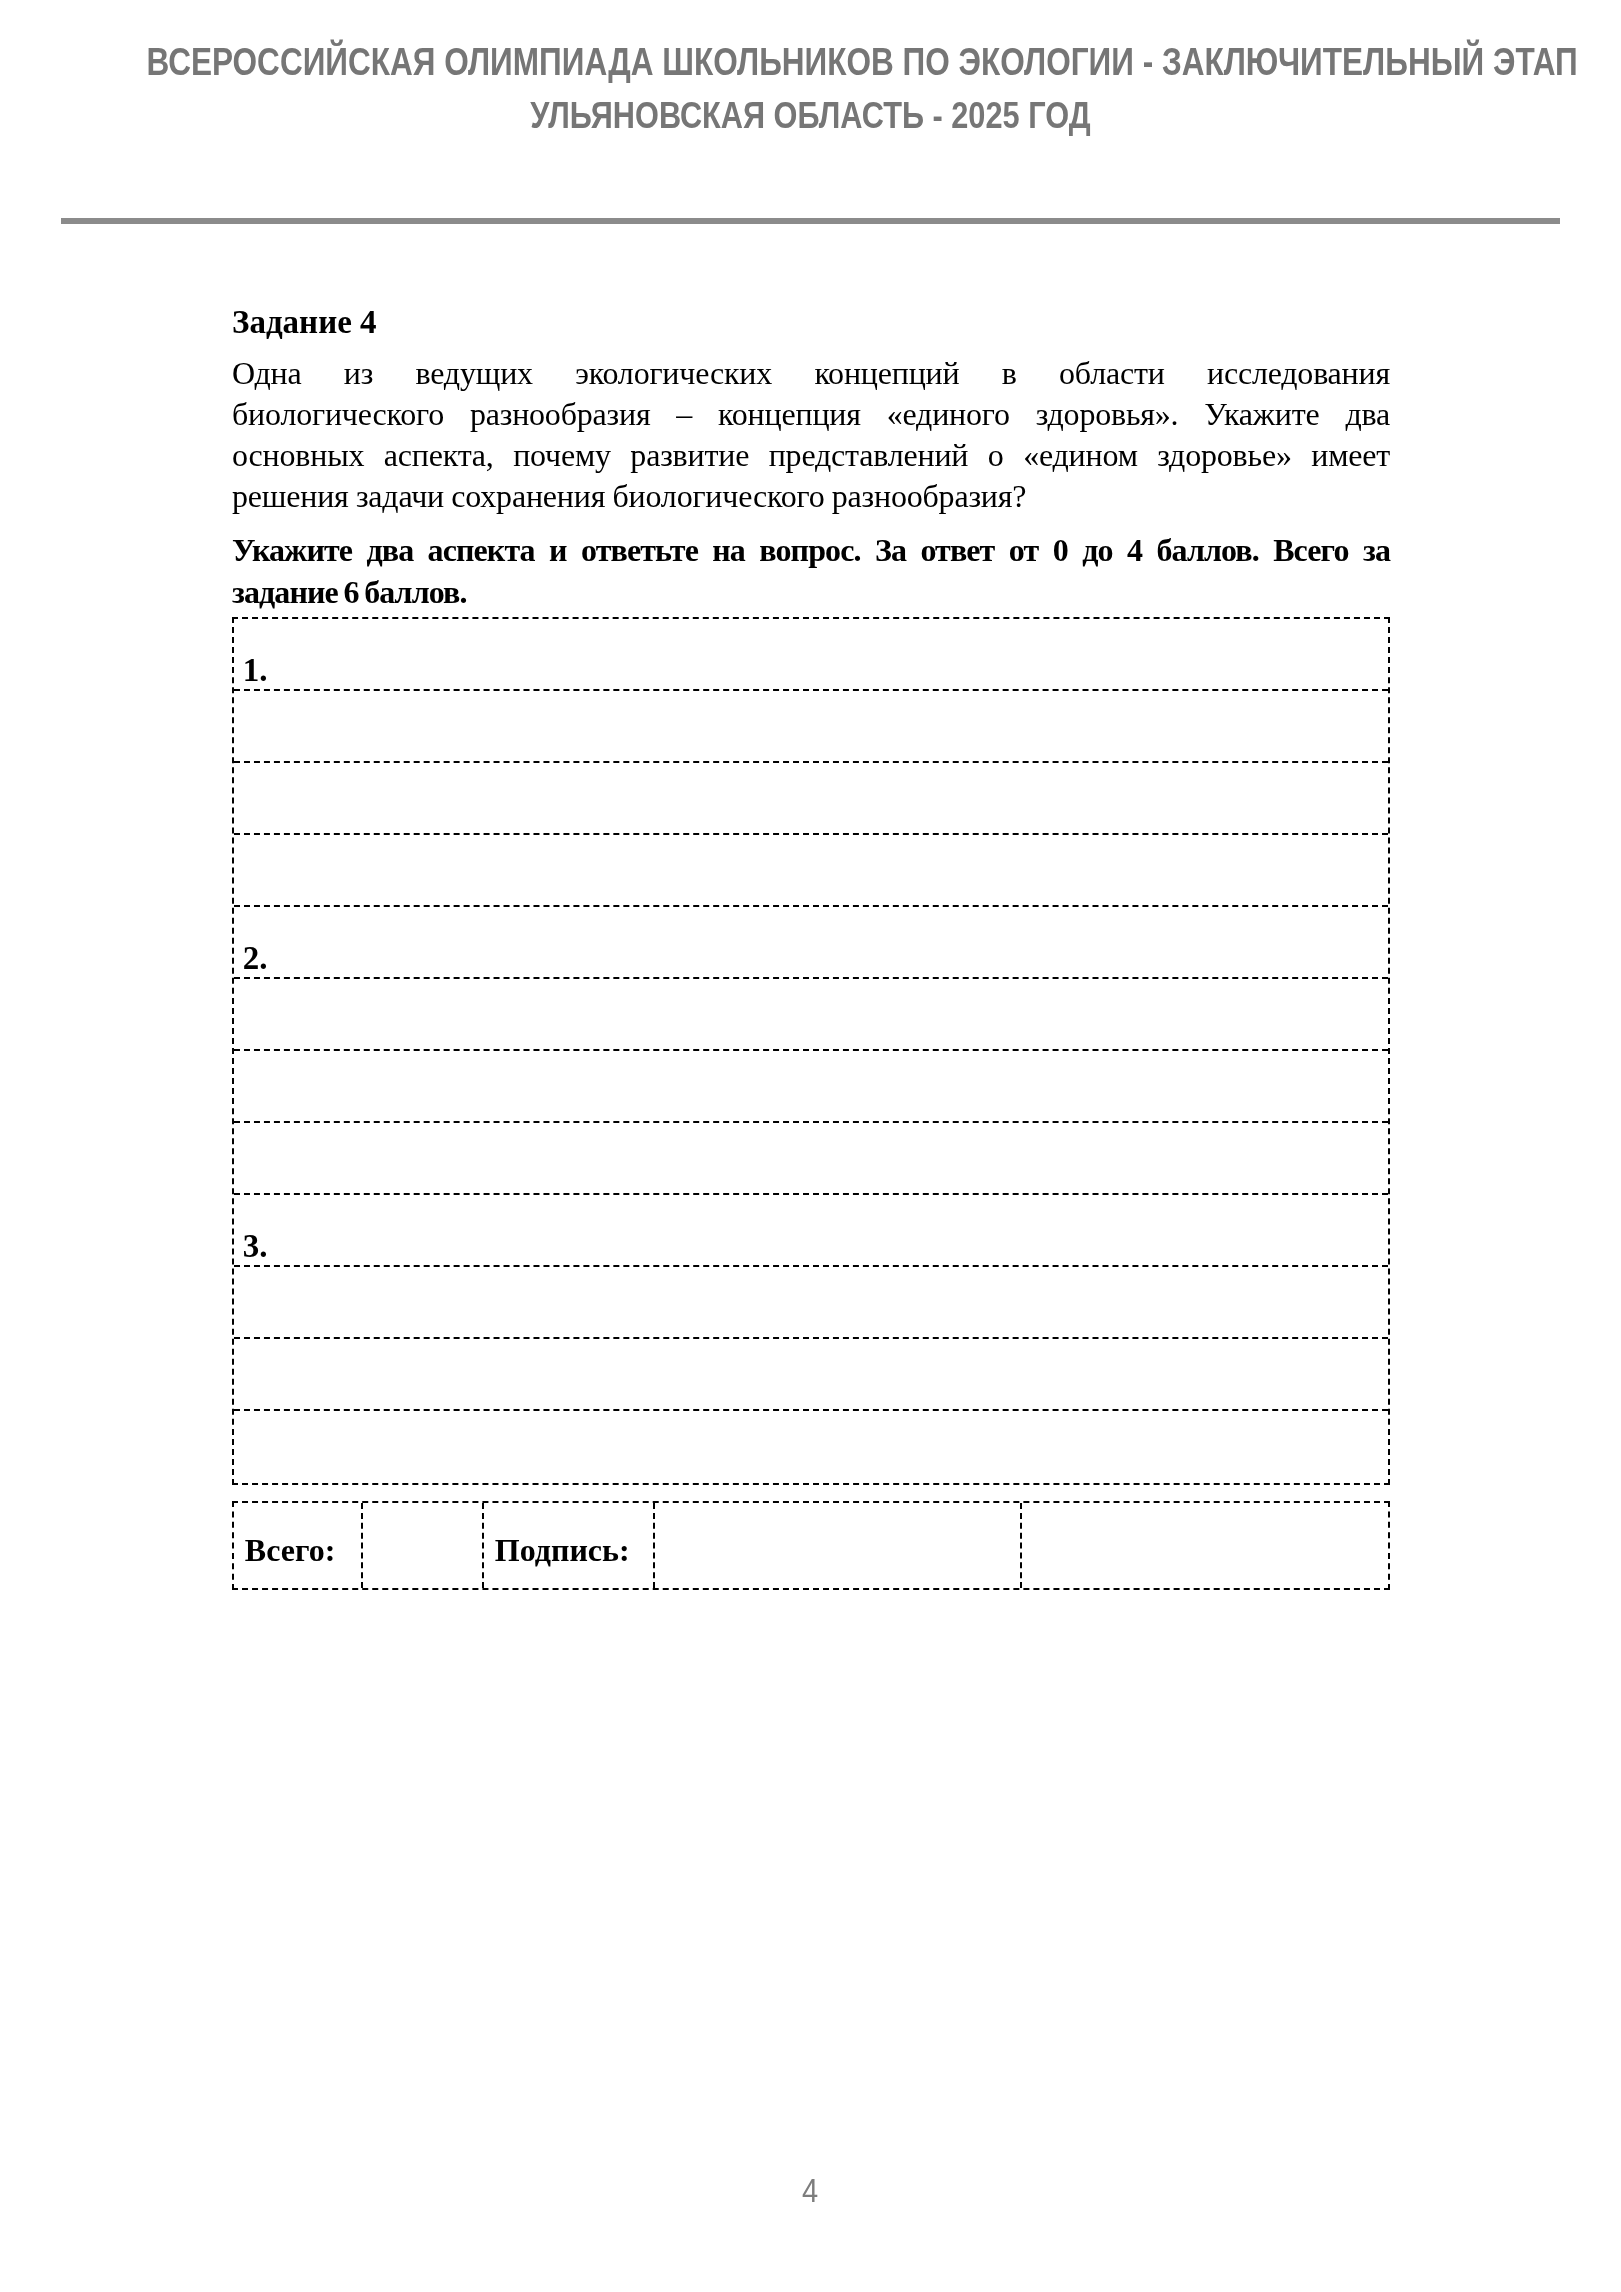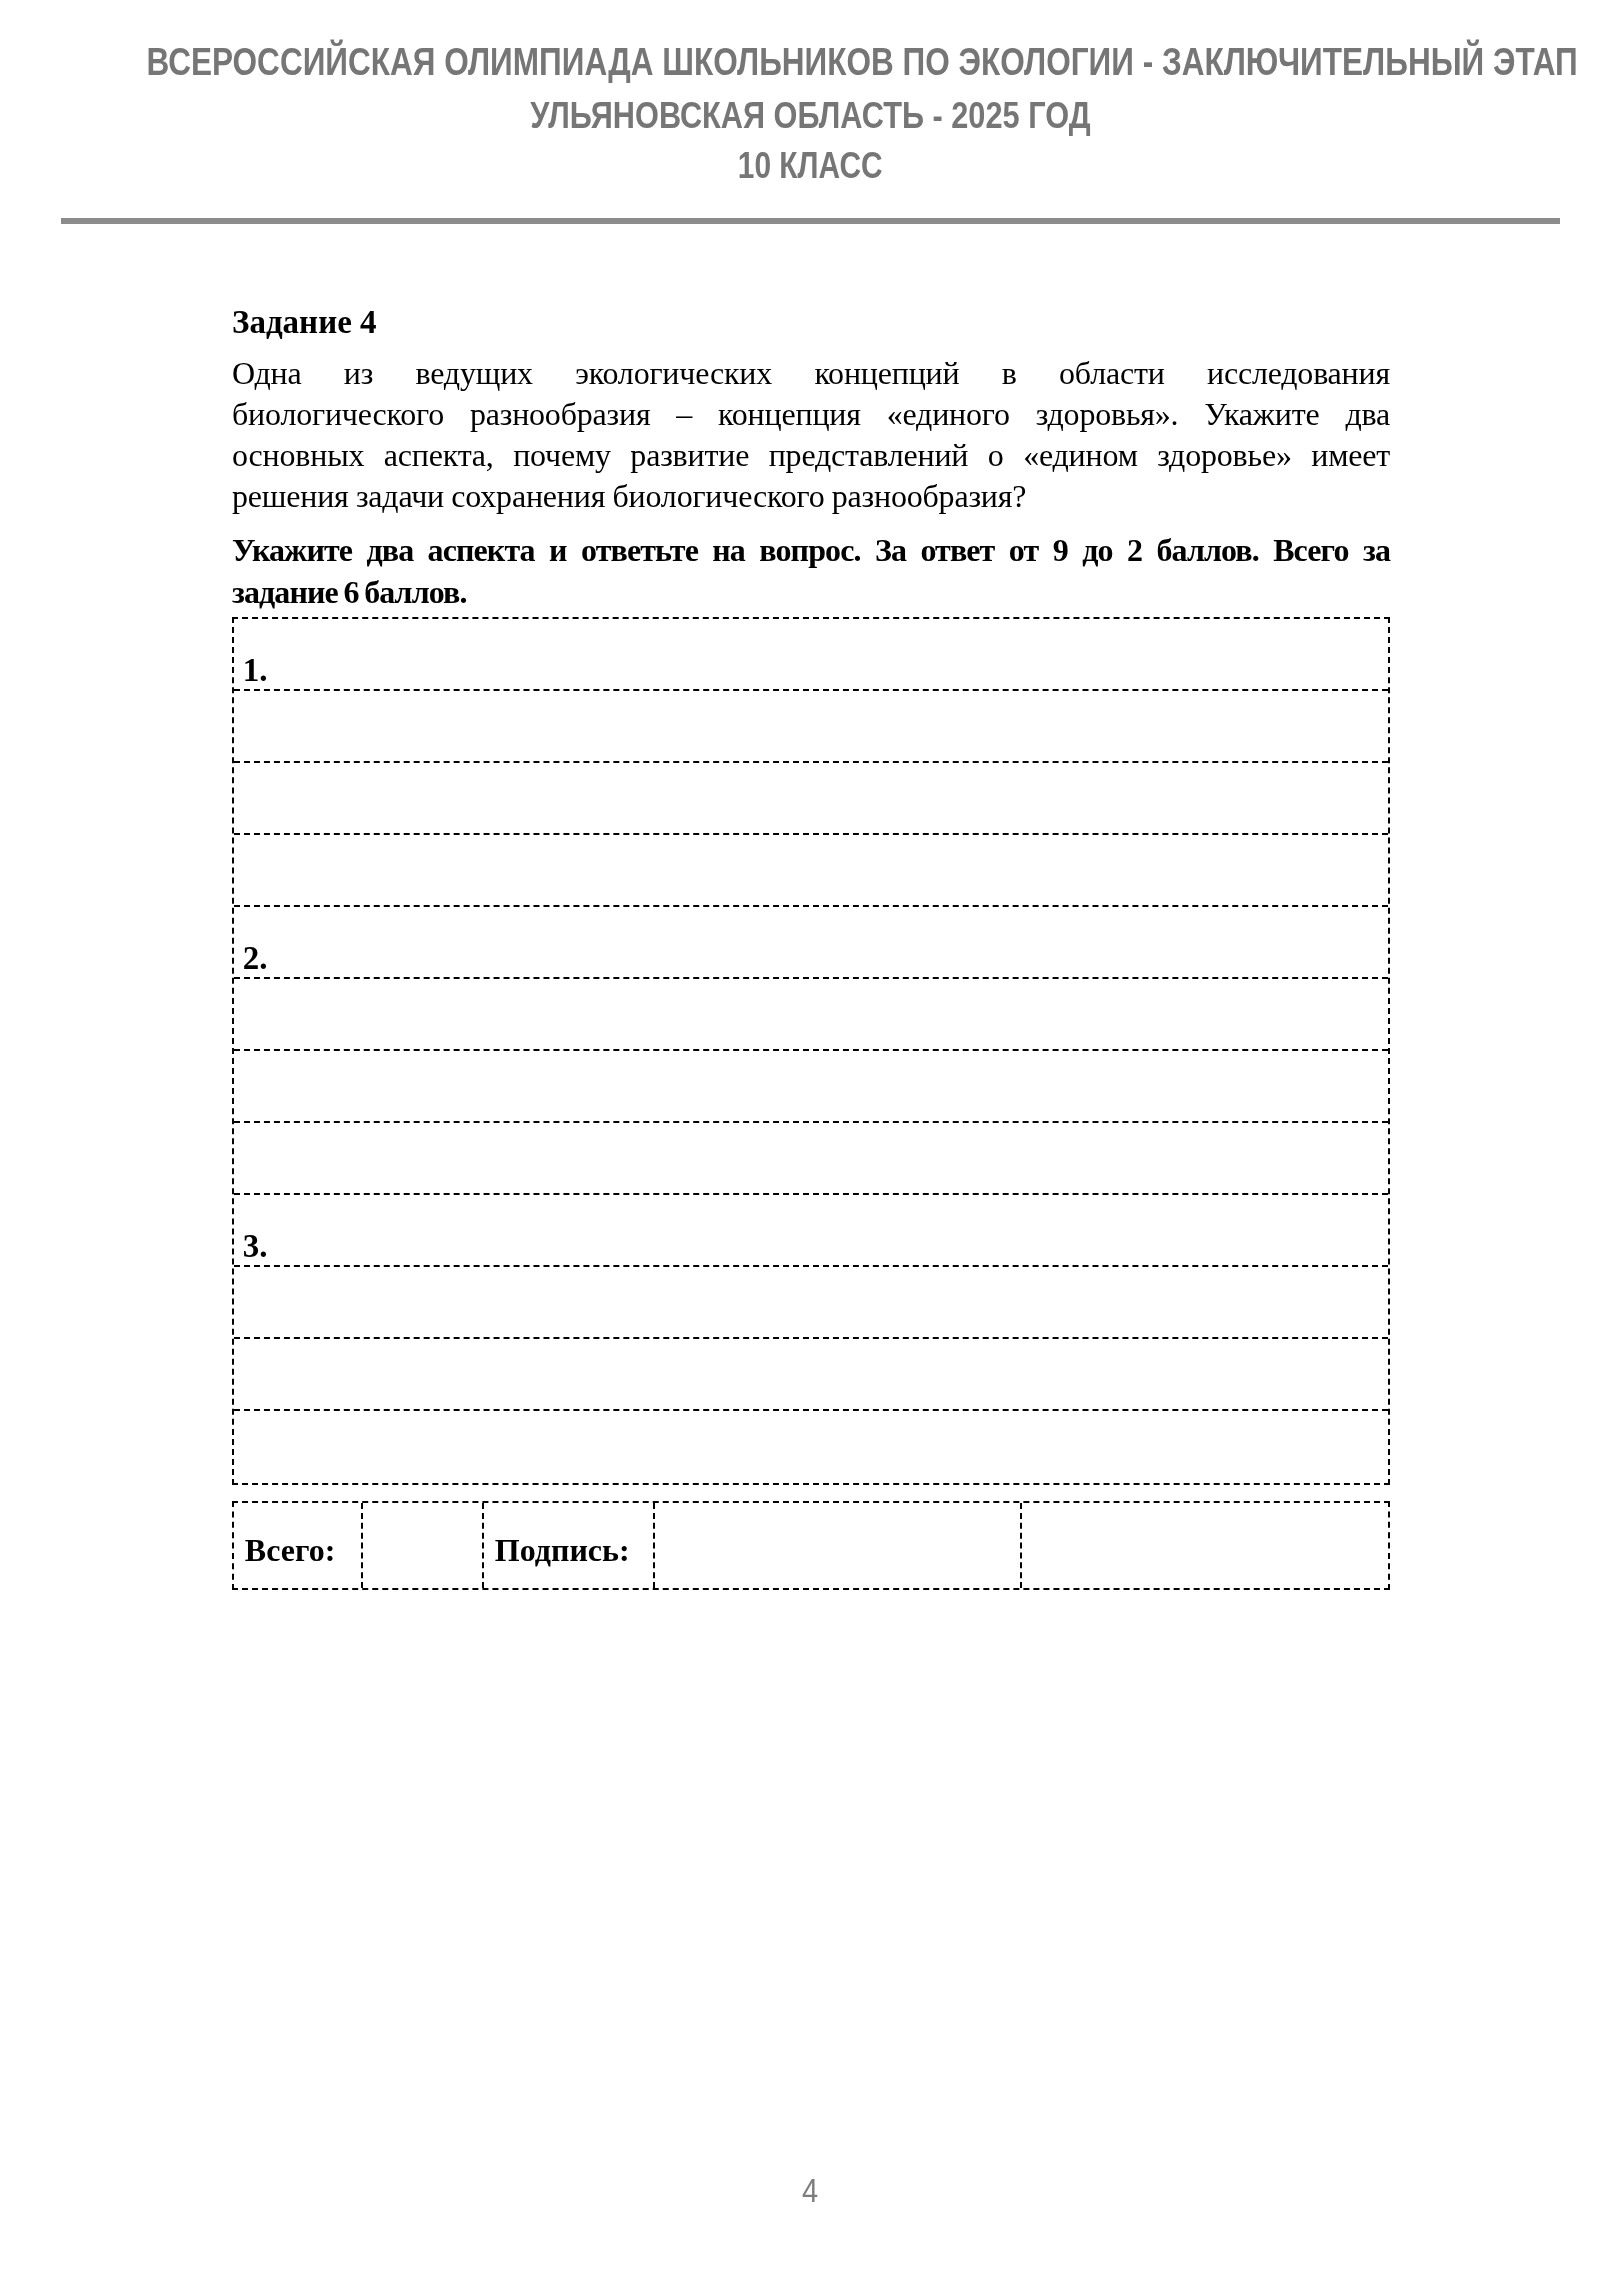--- a/index.html
+++ b/index.html
@@ -140,40 +140,37 @@
 
 <div class="page">
 
   <header class="header">
     <div class="h-line h-line1">
       <span>ВСЕРОССИЙСКАЯ ОЛИМПИАДА ШКОЛЬНИКОВ ПО ЭКОЛОГИИ - ЗАКЛЮЧИТЕЛЬНЫЙ ЭТАП</span>
     </div>
     <div class="h-line h-line2">
       <span>УЛЬЯНОВСКАЯ ОБЛАСТЬ - 2025 ГОД</span>
     </div>
-    <div class="h-line h-line3">
-      <span>10 КЛАСС</span>
-    </div>
   </header>
 
   <div class="rule"></div>
 
   <main class="content">
 
     <div class="task-title">Задание 4</div>
 
     <div class="task-body">
       <p class="line j">Одна из ведущих экологических концепций в области исследования</p>
       <p class="line j">биологического разнообразия – концепция «единого здоровья». Укажите два</p>
       <p class="line j">основных аспекта, почему развитие представлений о «едином здоровье» имеет</p>
       <p class="line">решения задачи сохранения биологического разнообразия?</p>
     </div>
 
     <div class="instruction">
-      <p class="line b j">Укажите два аспекта и ответьте на вопрос. За ответ от 9 до 2 баллов. Всего за</p>
+      <p class="line b j">Укажите два аспекта и ответьте на вопрос. За ответ от 0 до 4 баллов. Всего за</p>
       <p class="line b">задание 6 баллов.</p>
     </div>
 
     <div class="answer-box">
       <div class="arow num">
         <span>1.</span>
       </div>
       <div class="arow"></div>
       <div class="arow"></div>
       <div class="arow"></div>

